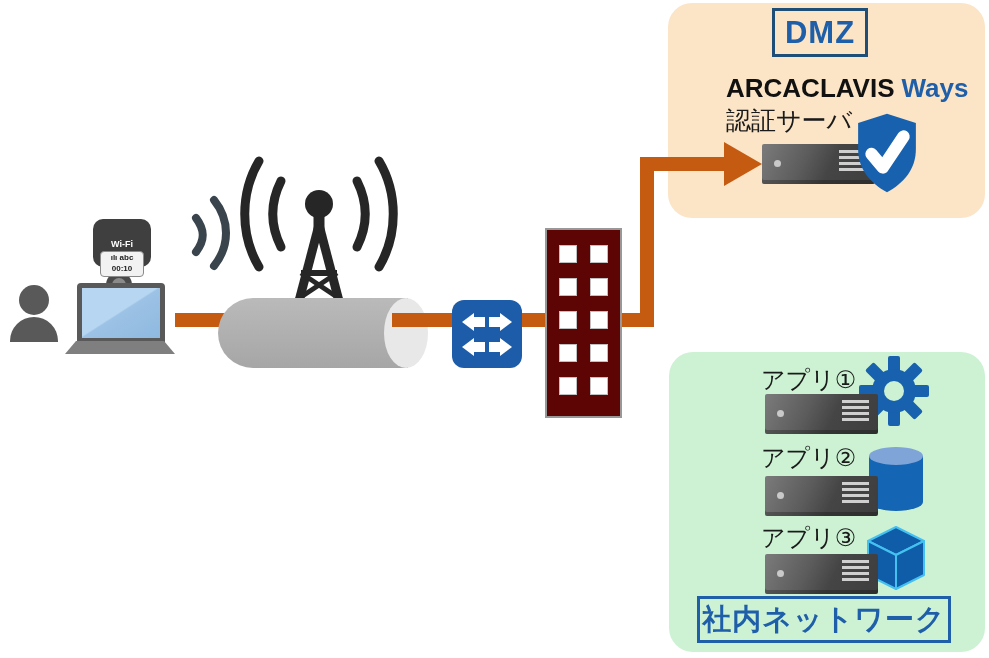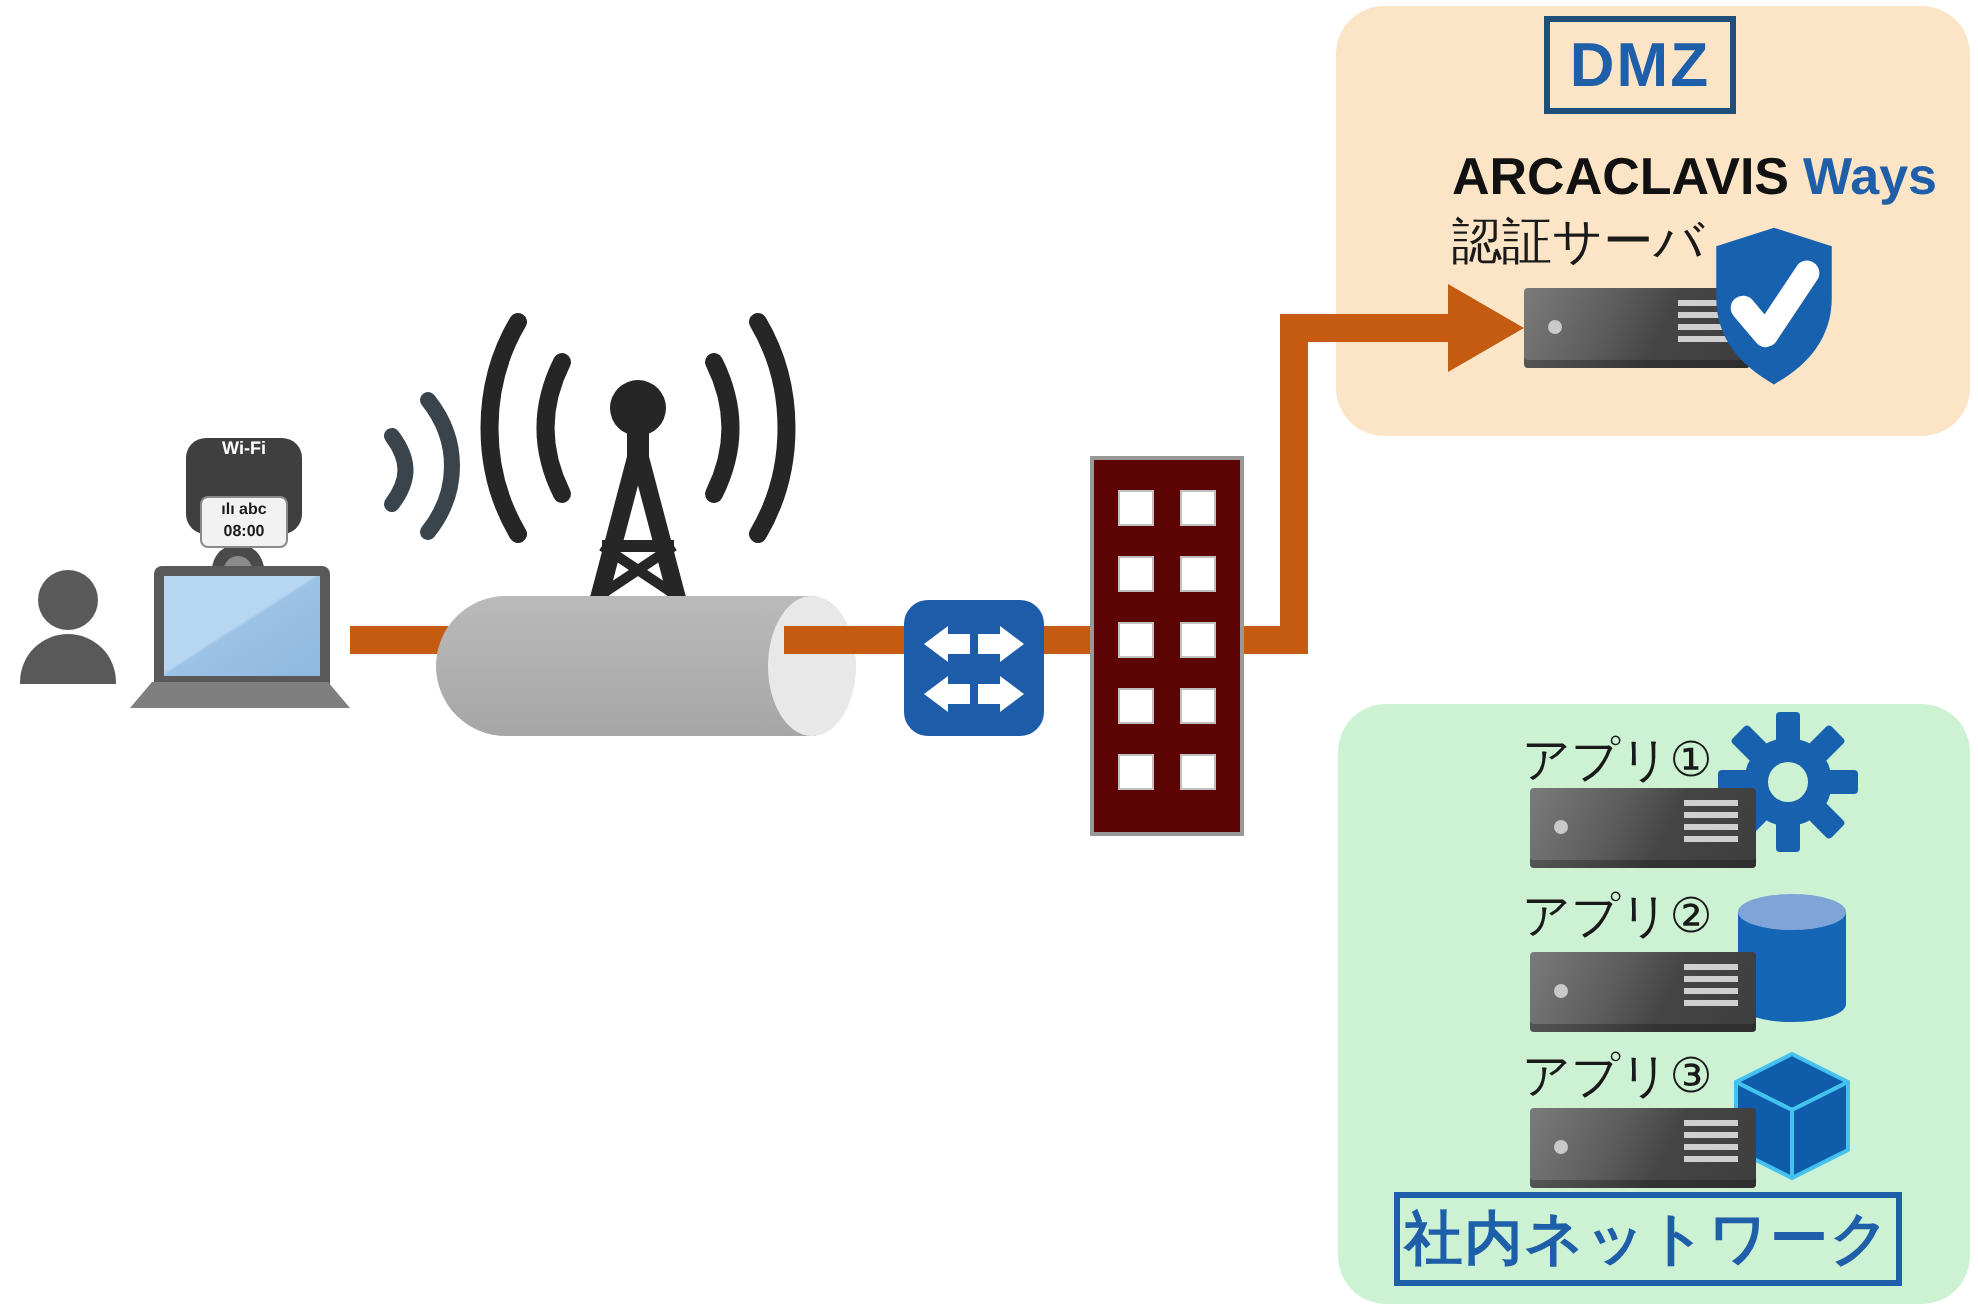--- a/index.html
+++ b/index.html
@@ -15,22 +15,22 @@
 
   
   .laptop-dome { left:106px; top:272px; width:26px; height:13px; border-radius:13px 13px 0 0; background:#4a4a4a; }
   .laptop-dome::after { content:""; position:absolute; left:6px; top:6px; width:14px; height:8px; border-radius:7px 7px 0 0; background:#8a8a8a; }
   .laptop-lid { left:77px; top:283px; width:88px; height:60px; background:#595959; border-radius:4px 4px 0 0; box-sizing:border-box; padding:5px; }
   .laptop-screen { width:78px; height:50px; background:linear-gradient(to bottom right,#b6d6f1 0%,#b6d6f1 48%,#9cc2e5 50%,#8fb9e0 100%); }
   .laptop-base { left:65px; top:341px; width:110px; height:13px; background:#7f7f7f; clip-path:polygon(10% 0,90% 0,100% 100%,0 100%); }
 
   
   .wifi-device { left:93px; top:219px; width:58px; height:48px; background:#3f3f3f; border-radius:10px; box-sizing:border-box; text-align:center; }
-  .wifi-device .wifi-title { color:#ffffff; font-size:9px; font-weight:bold; margin-top:0; line-height:10px; }
-  .wifi-screen { margin:19px auto 0; width:44px; height:26px; background:#f2f2f2; border-radius:4px; border:1px solid #8a8a8a; box-sizing:border-box; }
+  .wifi-device .wifi-title { color:#ffffff; font-size:9px; font-weight:bold; margin-top:20px; line-height:10px; }
+  .wifi-screen { margin:2px auto 0; width:44px; height:26px; background:#f2f2f2; border-radius:4px; border:1px solid #8a8a8a; box-sizing:border-box; }
   .wifi-screen div { font-size:8px; line-height:11px; font-weight:bold; color:#1a1a1a; }
 
   
   .oline { background:#C55A11; }
   .seg-a { left:175px; top:313px; width:55px; height:14px; z-index:1; }
   .seg-b { left:392px; top:313px; width:168px; height:14px; z-index:3; }
   .seg-c { left:621px; top:313px; width:28px; height:14px; z-index:4; }
   .seg-vert { left:640px; top:157px; width:14px; height:170px; z-index:6; }
   .seg-top { left:646px; top:157px; width:82px; height:14px; z-index:6; }
   .o-arrowhead { left:724px; top:142px; width:0; height:0; z-index:6;
@@ -102,21 +102,21 @@
   <div class="abs laptop-dome"></div>
   <div class="abs laptop-lid">
     <div class="laptop-screen"></div>
   </div>
   <div class="abs laptop-base"></div>
 
   <div class="abs wifi-device">
     <div class="wifi-title">Wi-Fi</div>
     <div class="wifi-screen">
       <div>ılı abc</div>
-      <div>08:00</div>
+      <div>00:10</div>
     </div>
   </div>
 
   <svg class="abs" style="left:188px; top:194px;" width="50" height="78" viewBox="0 0 50 78">
     <path d="M26 6 C 42 26 42 52 26 72" stroke="#39444D" stroke-width="8" fill="none" stroke-linecap="round"></path>
     <path d="M8 24 C 17 36 17 46 8 58" stroke="#39444D" stroke-width="8" fill="none" stroke-linecap="round"></path>
   </svg>
 
   <div class="abs oline seg-a"></div>
   <div class="abs oline seg-b"></div>

